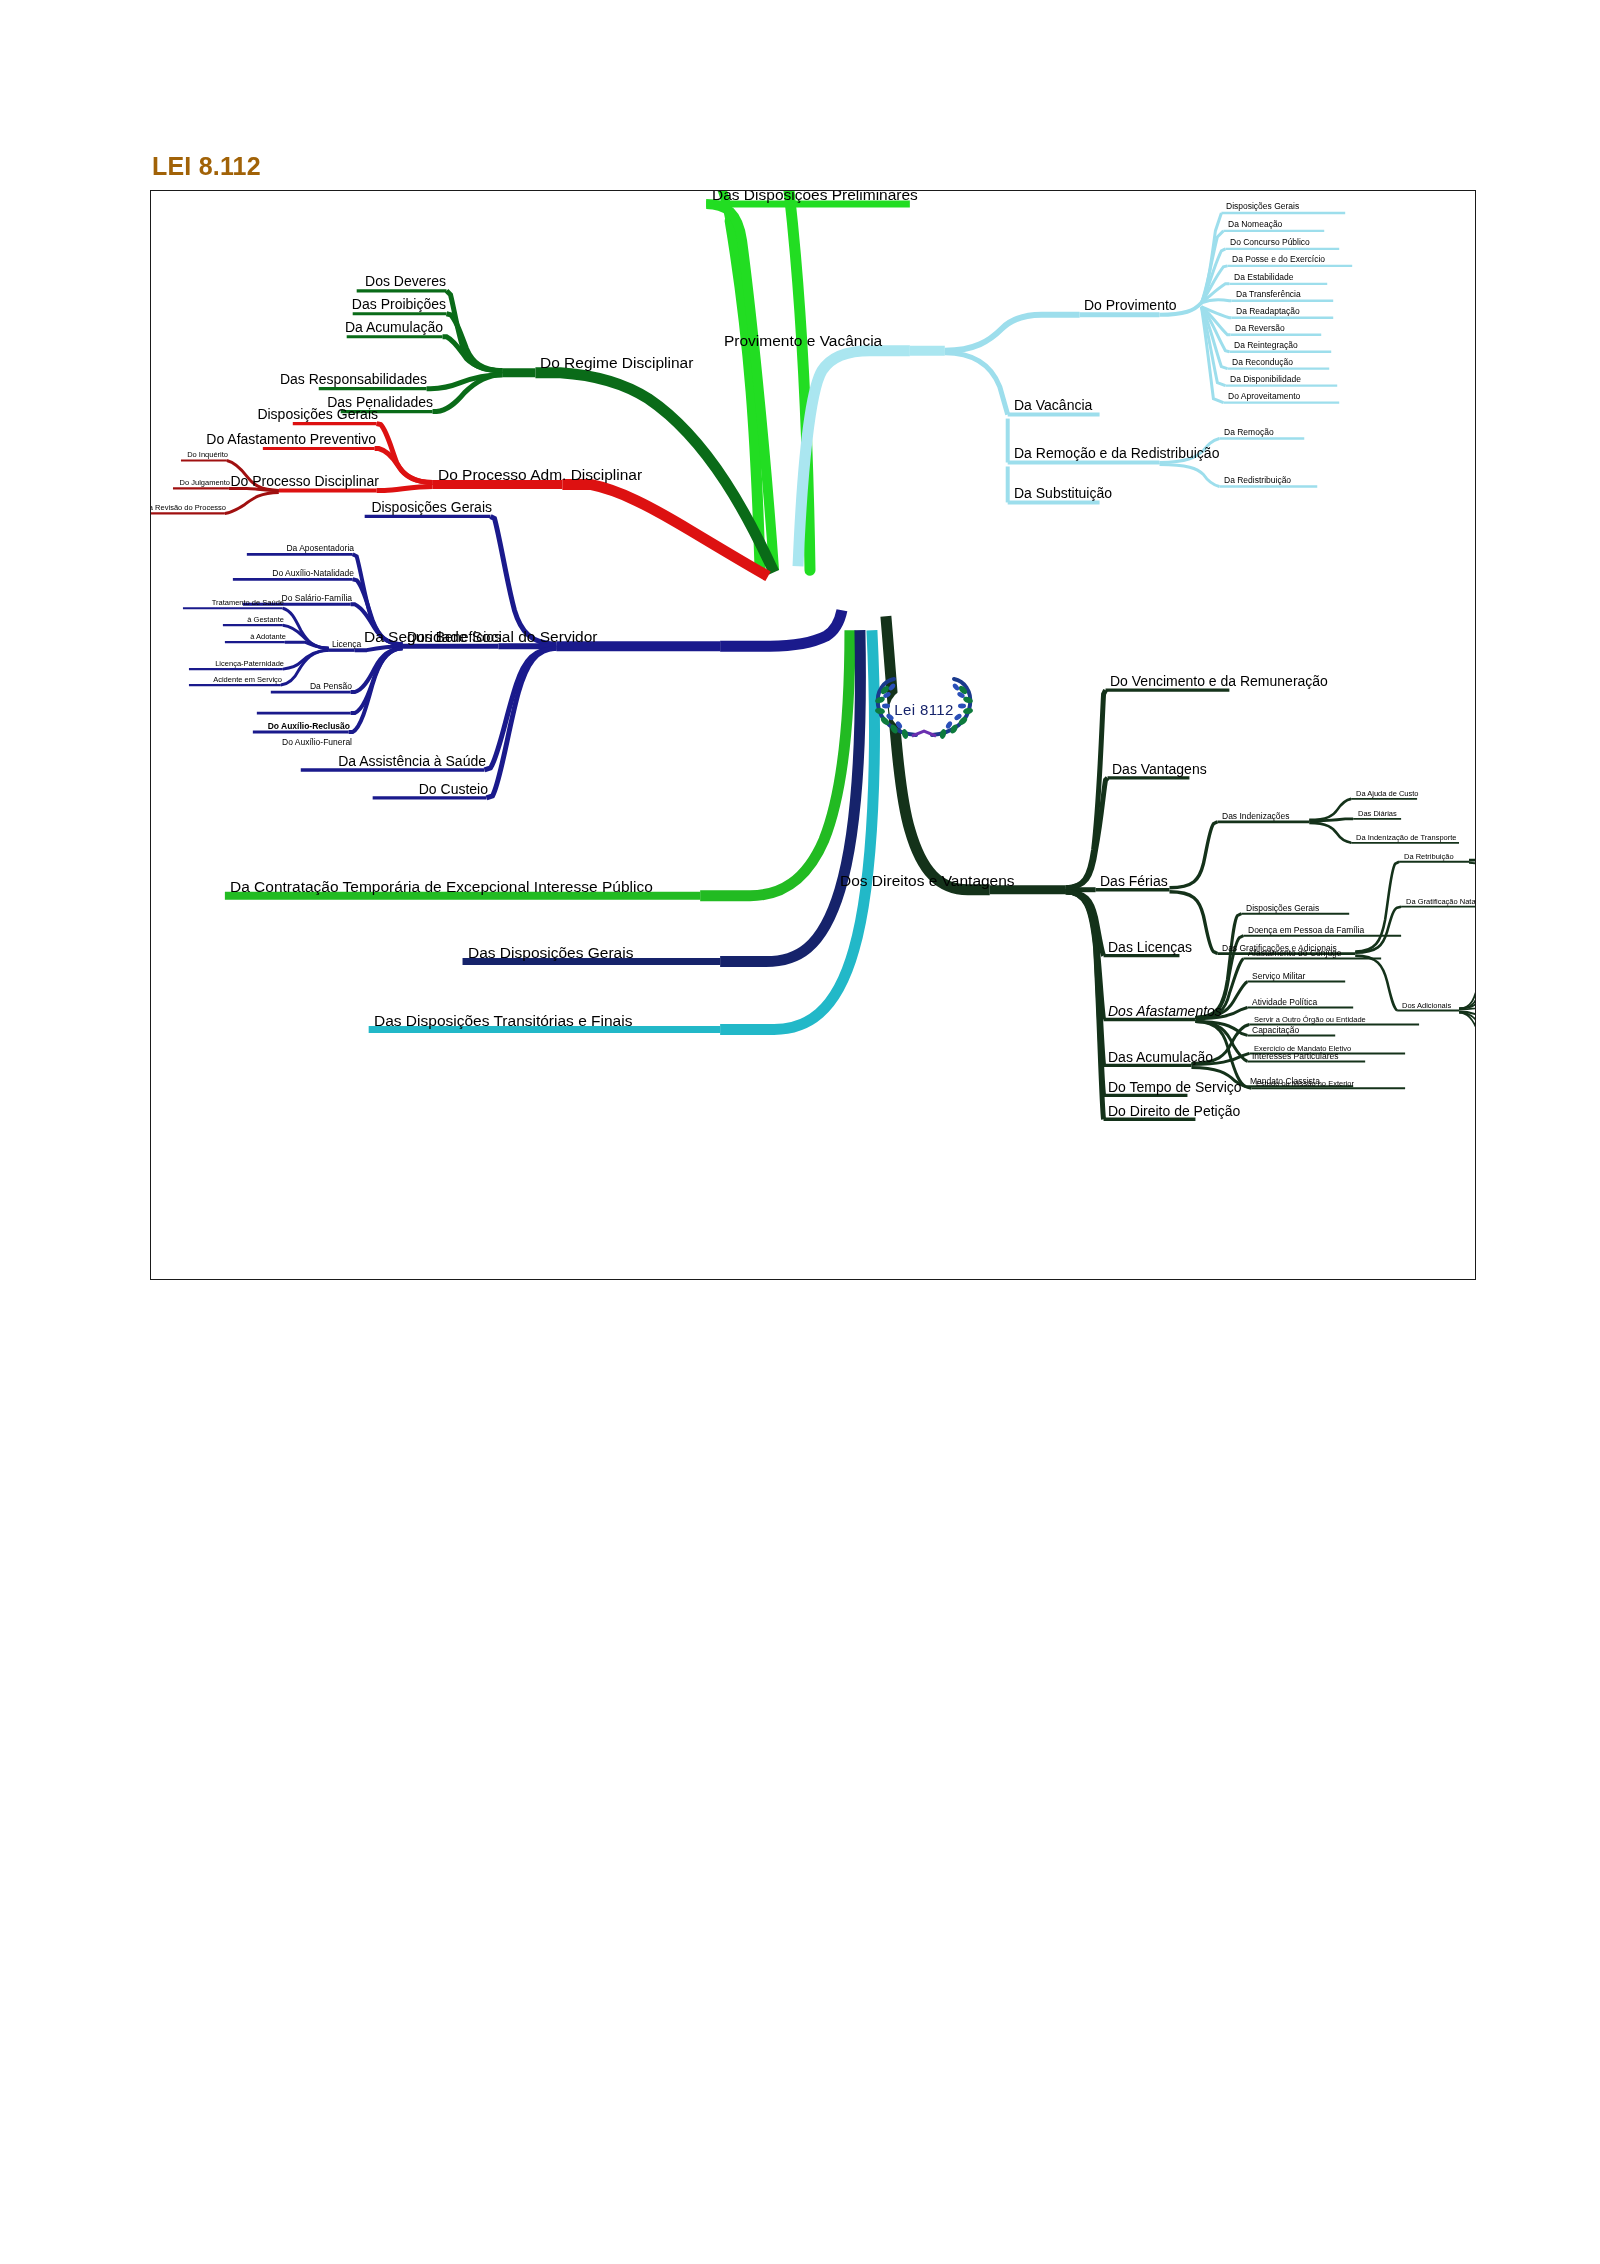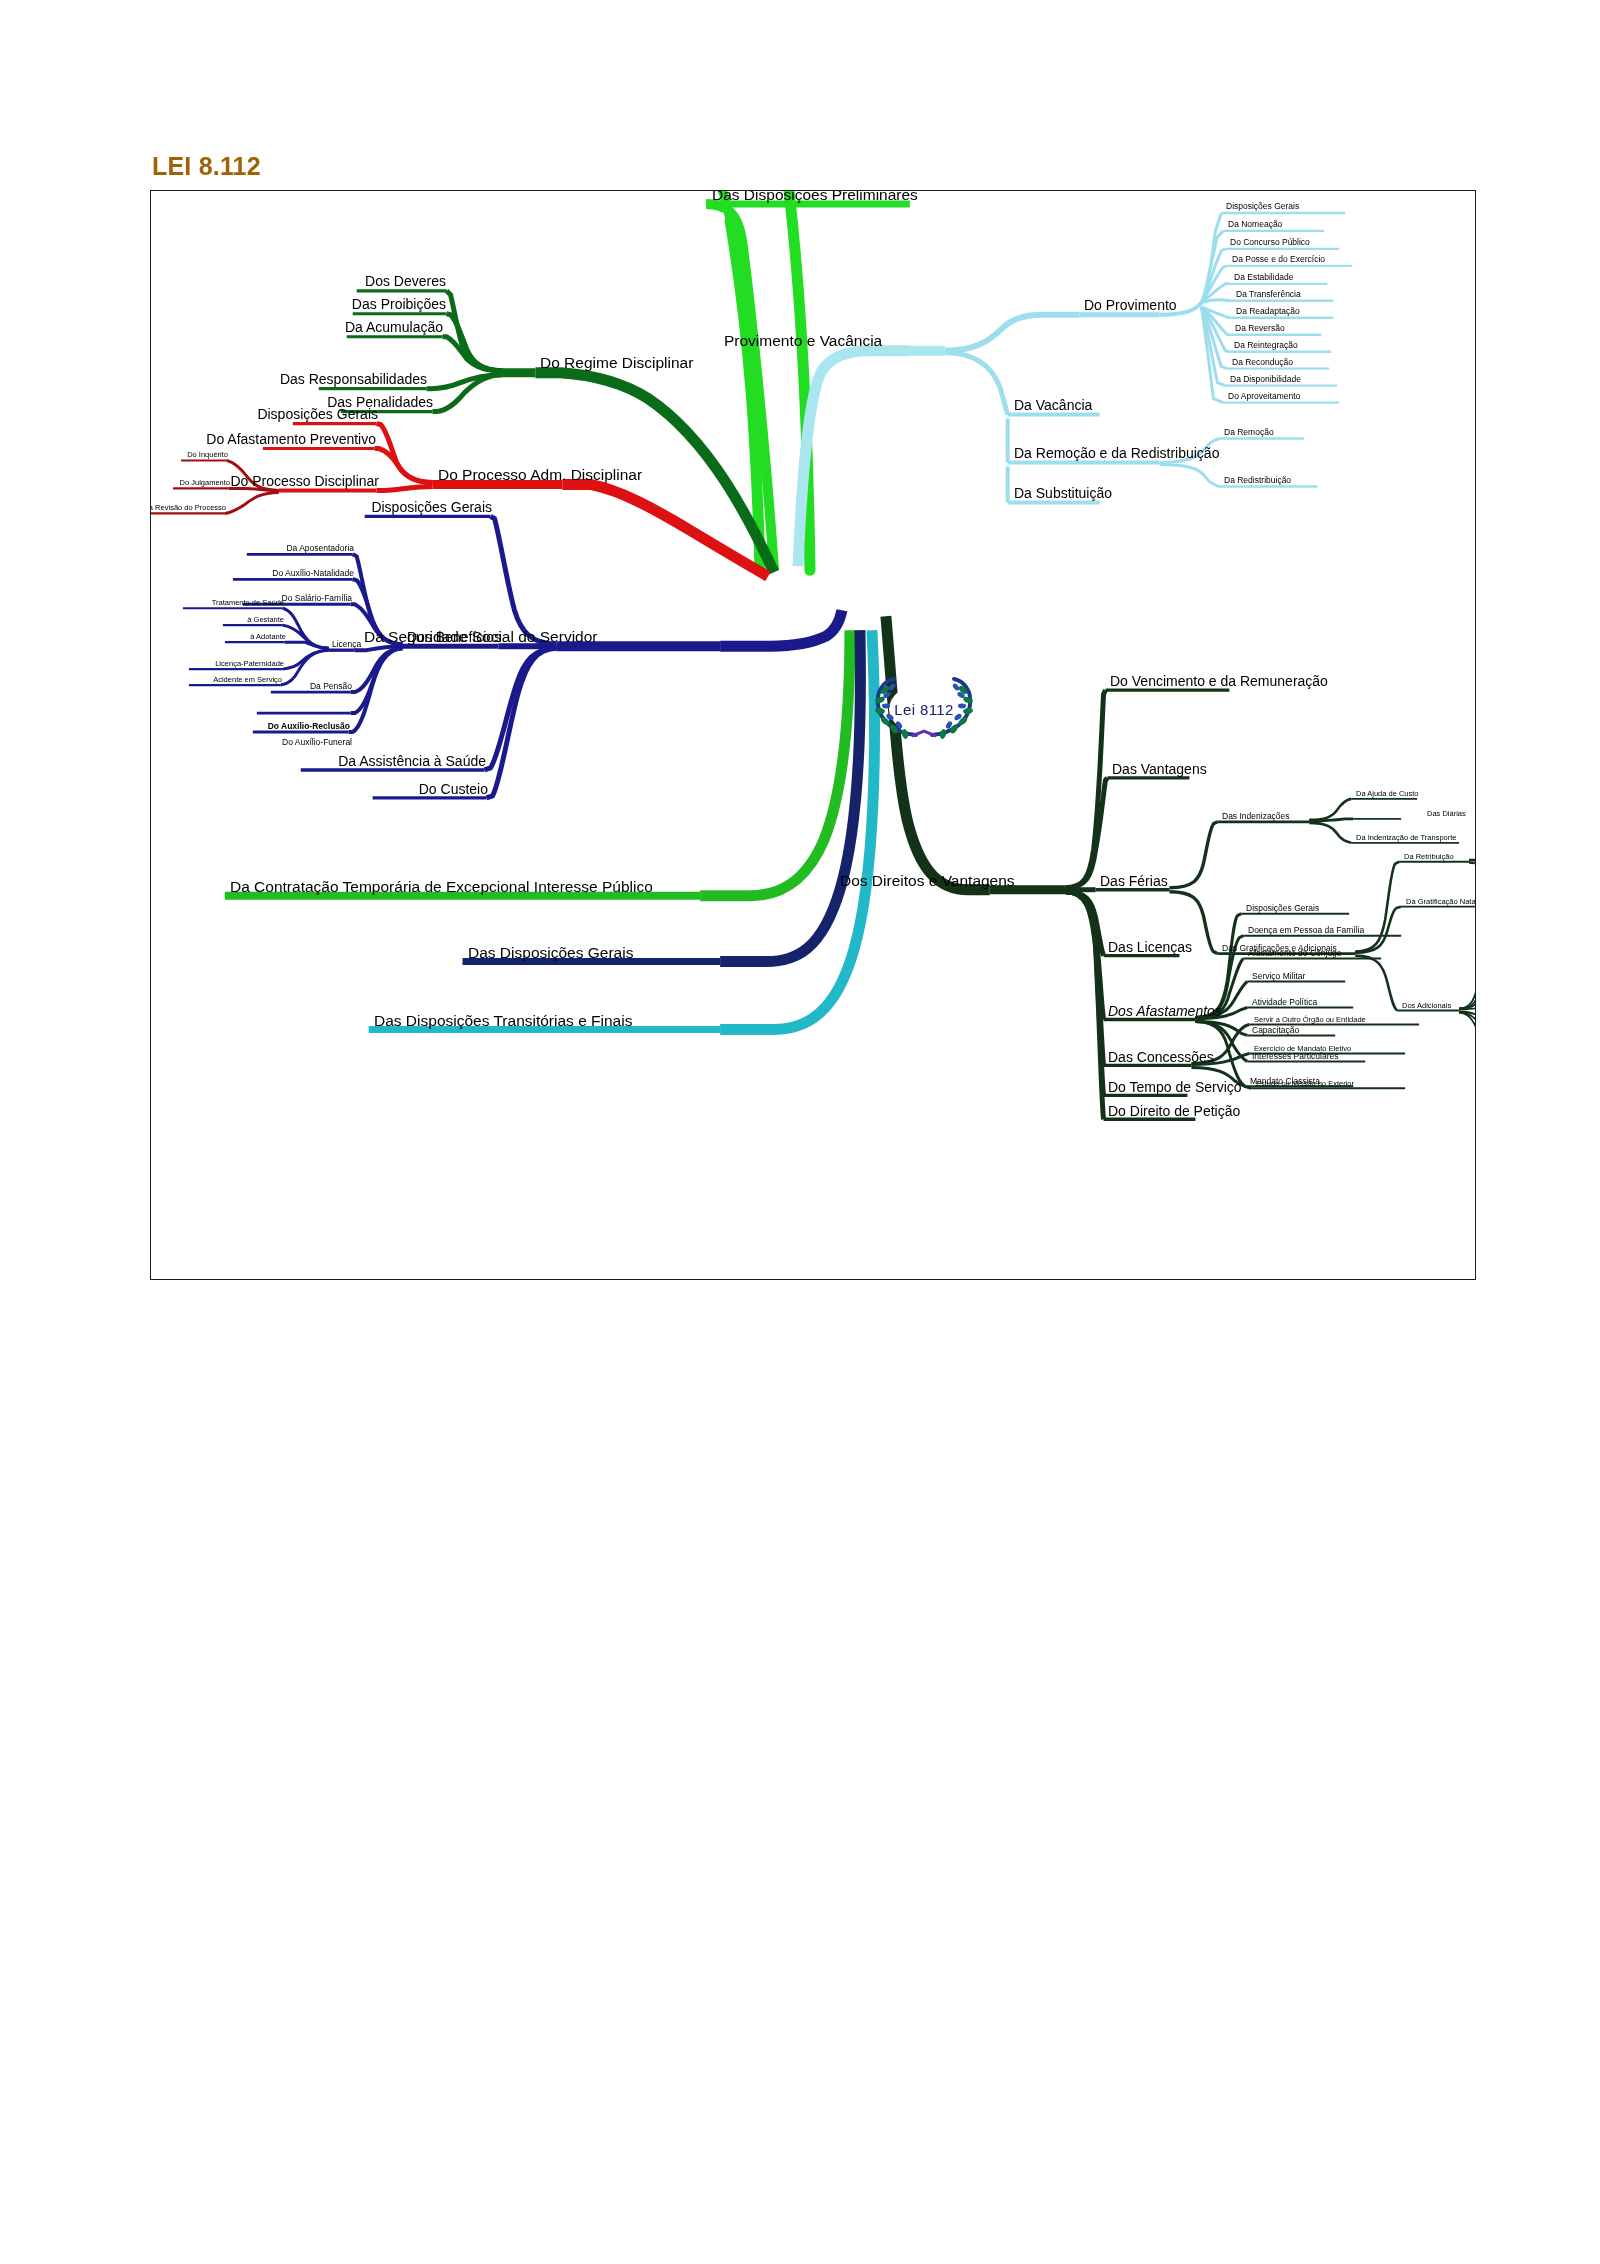--- a/index.html
+++ b/index.html
@@ -435,29 +435,29 @@
     <div class="node lvl1" style="left:316px; top:771px;">Das Disposições Gerais</div>
 
     <div class="node lvl1" style="left:222px; top:839px;">Das Disposições Transitórias e Finais</div>
 
     <div class="node lvl1" style="left:688px; top:699px;">Dos Direitos e Vantagens</div>
     <div class="node lvl2" style="left:958px; top:499px;">Do Vencimento e da Remuneração</div>
     <div class="node lvl2" style="left:960px; top:587px;">Das Vantagens</div>
     <div class="node lvl2" style="left:948px; top:699px;">Das Férias</div>
     <div class="node lvl2" style="left:956px; top:765px;">Das Licenças</div>
     <div class="node lvl2" style="left:956px; top:829px;font-style:italic;">Dos Afastamentos</div>
-    <div class="node lvl2" style="left:956px; top:875px;">Das Concessões</div>
+    <div class="node lvl2" style="left:956px; top:875px;">Das Acumulação</div>
     <div class="node lvl2" style="left:956px; top:905px;">Do Tempo de Serviço</div>
     <div class="node lvl2" style="left:956px; top:929px;">Do Direito de Petição</div>
 
     <div class="node lvl4" style="left:1070px; top:631px;">Das Indenizações</div>
     <div class="node lvl4" style="left:1070px; top:763px;">Das Gratificações e Adicionais</div>
 
     <div class="node lvl5" style="left:1204px; top:608px;">Da Ajuda de Custo</div>
-    <div class="node lvl5" style="left:1275px; top:628px;">Das Diárias</div>
+    <div class="node lvl5" style="left:1206px; top:628px;">Das Diárias</div>
     <div class="node lvl5" style="left:1204px; top:652px;">Da Indenização de Transporte</div>
 
     <div class="node lvl5" style="left:1252px; top:671px;">Da Retribuição</div>
     <div class="node lvl5" style="left:1254px; top:716px;">Da Gratificação Natalina</div>
     <div class="node lvl5" style="left:1250px; top:820px;">Dos Adicionais</div>
 
     <div class="node lvl4" style="left:1094px; top:723px;">Disposições Gerais</div>
     <div class="node lvl4" style="left:1096px; top:745px;">Doença em Pessoa da Família</div>
     <div class="node lvl4" style="left:1096px; top:768px;">Afastamento do Cônjuge</div>
     <div class="node lvl4" style="left:1100px; top:791px;">Serviço Militar</div>

